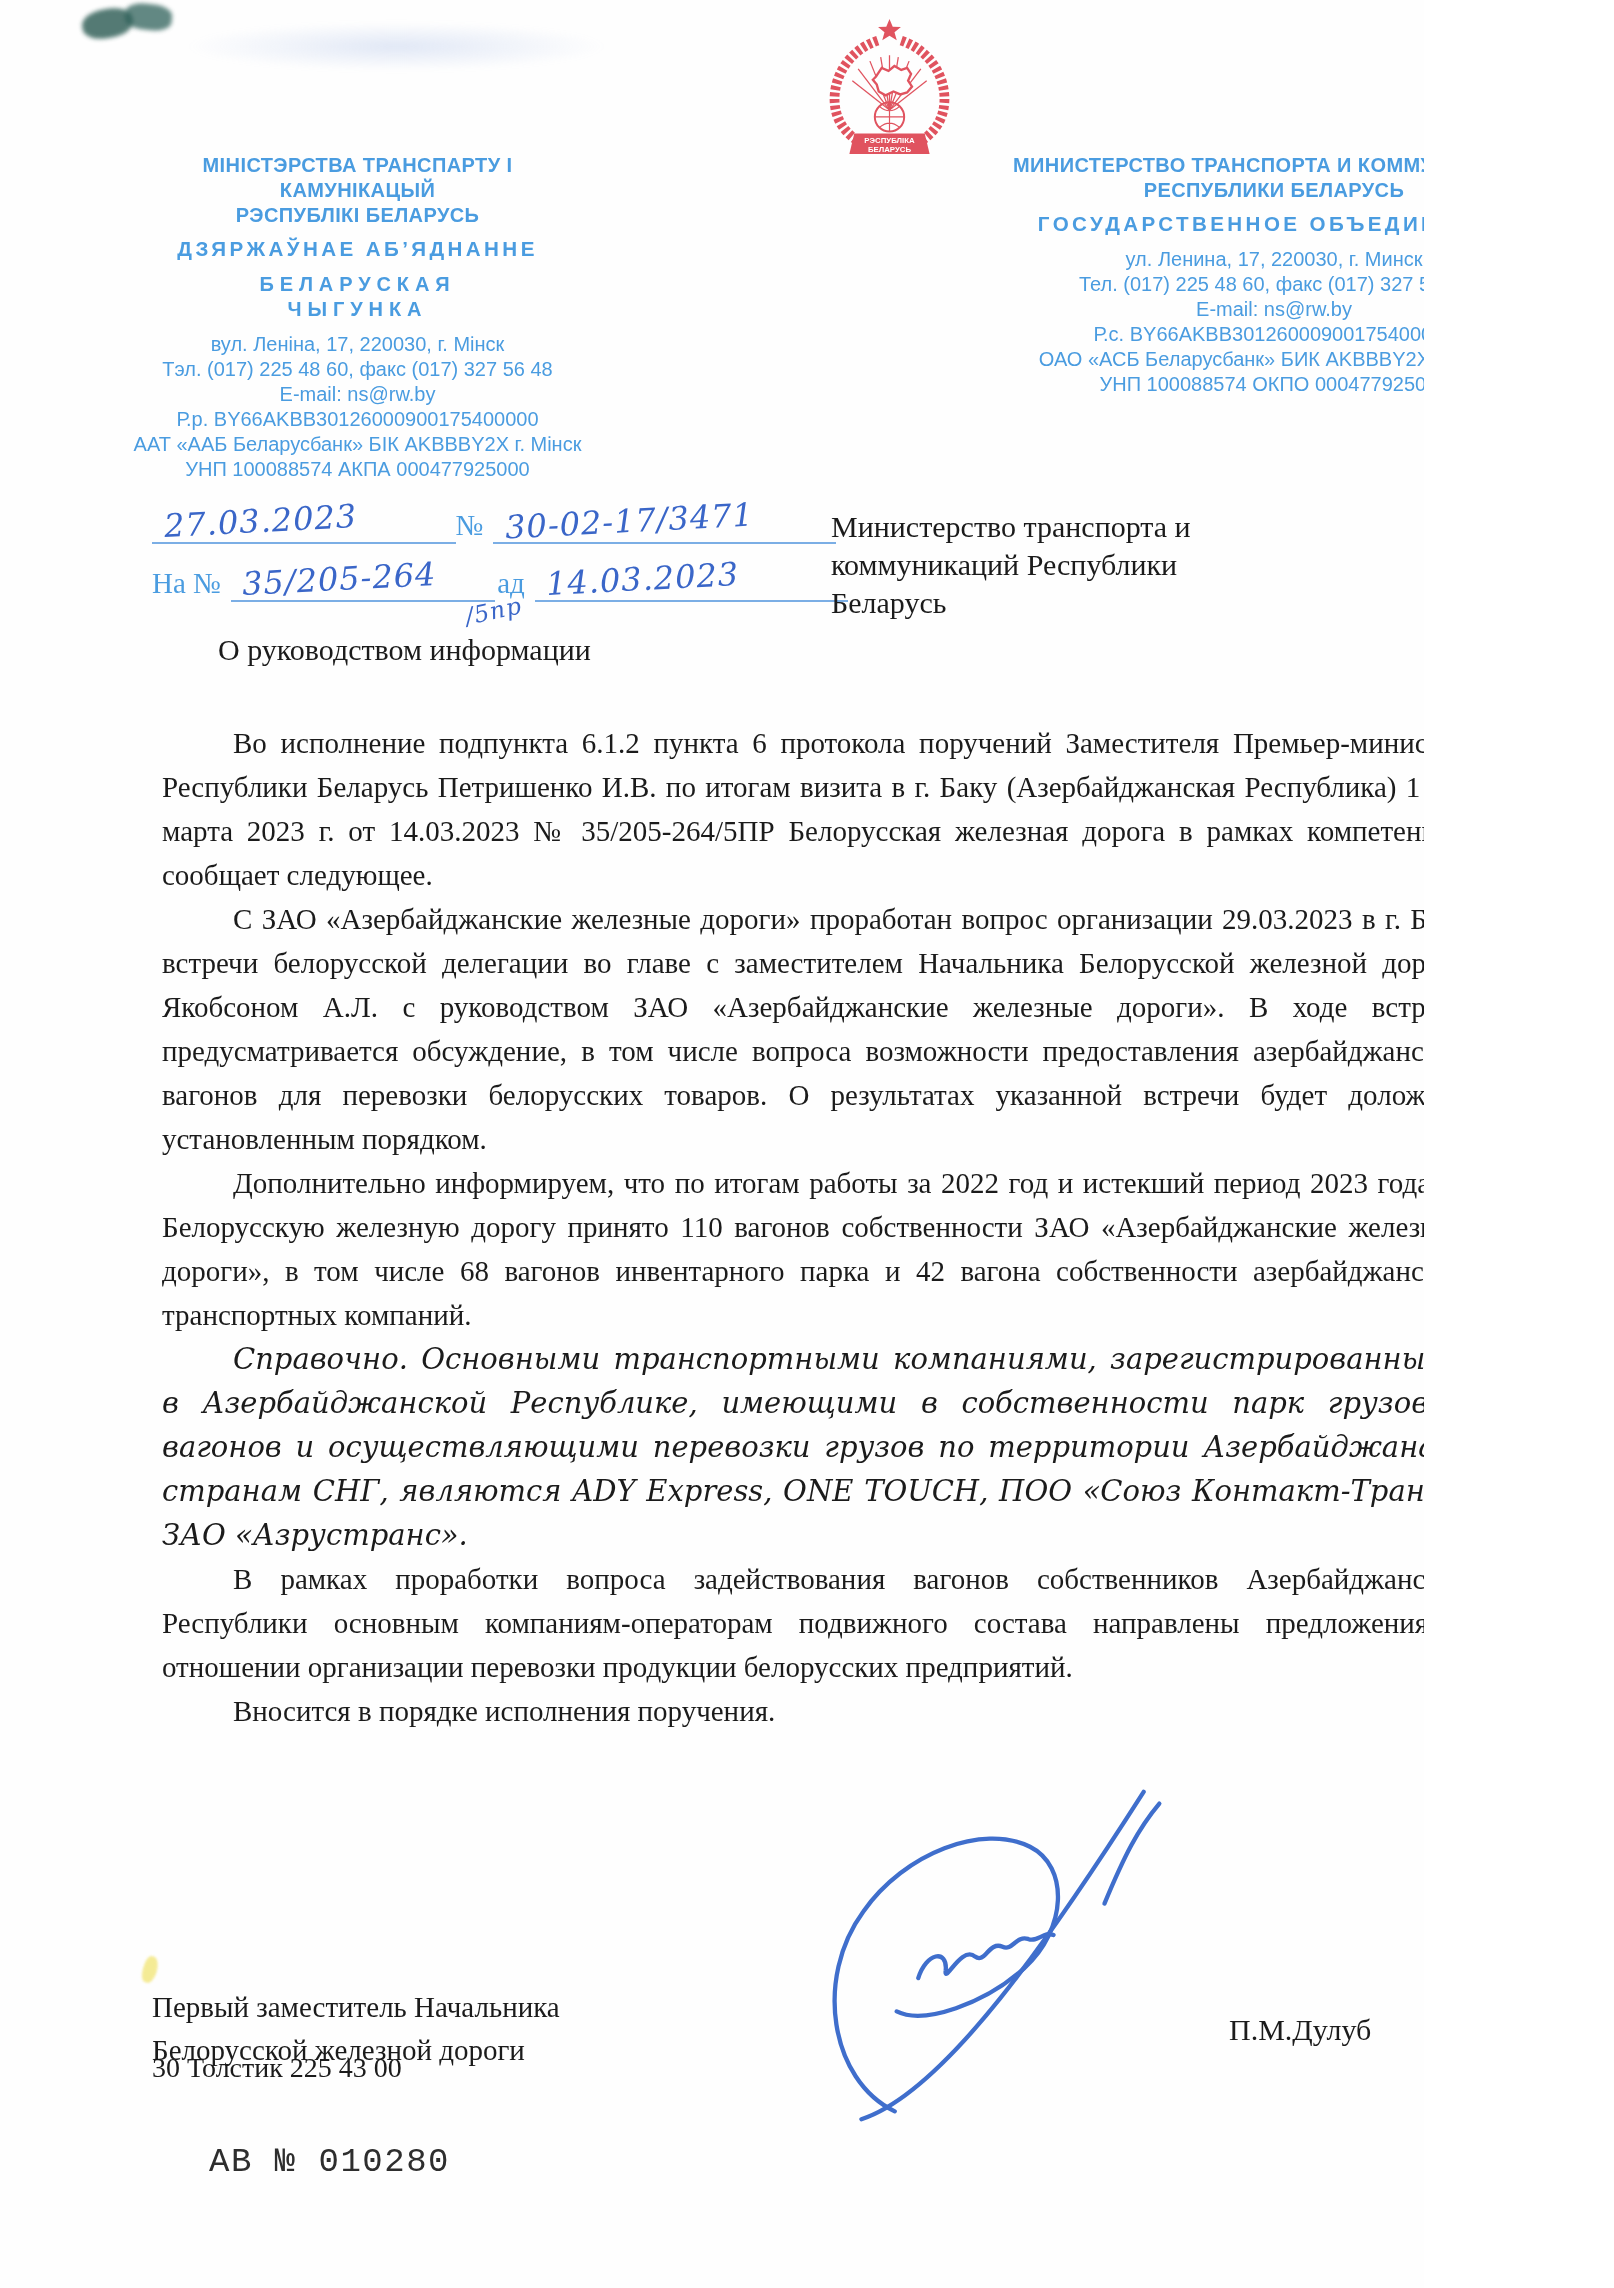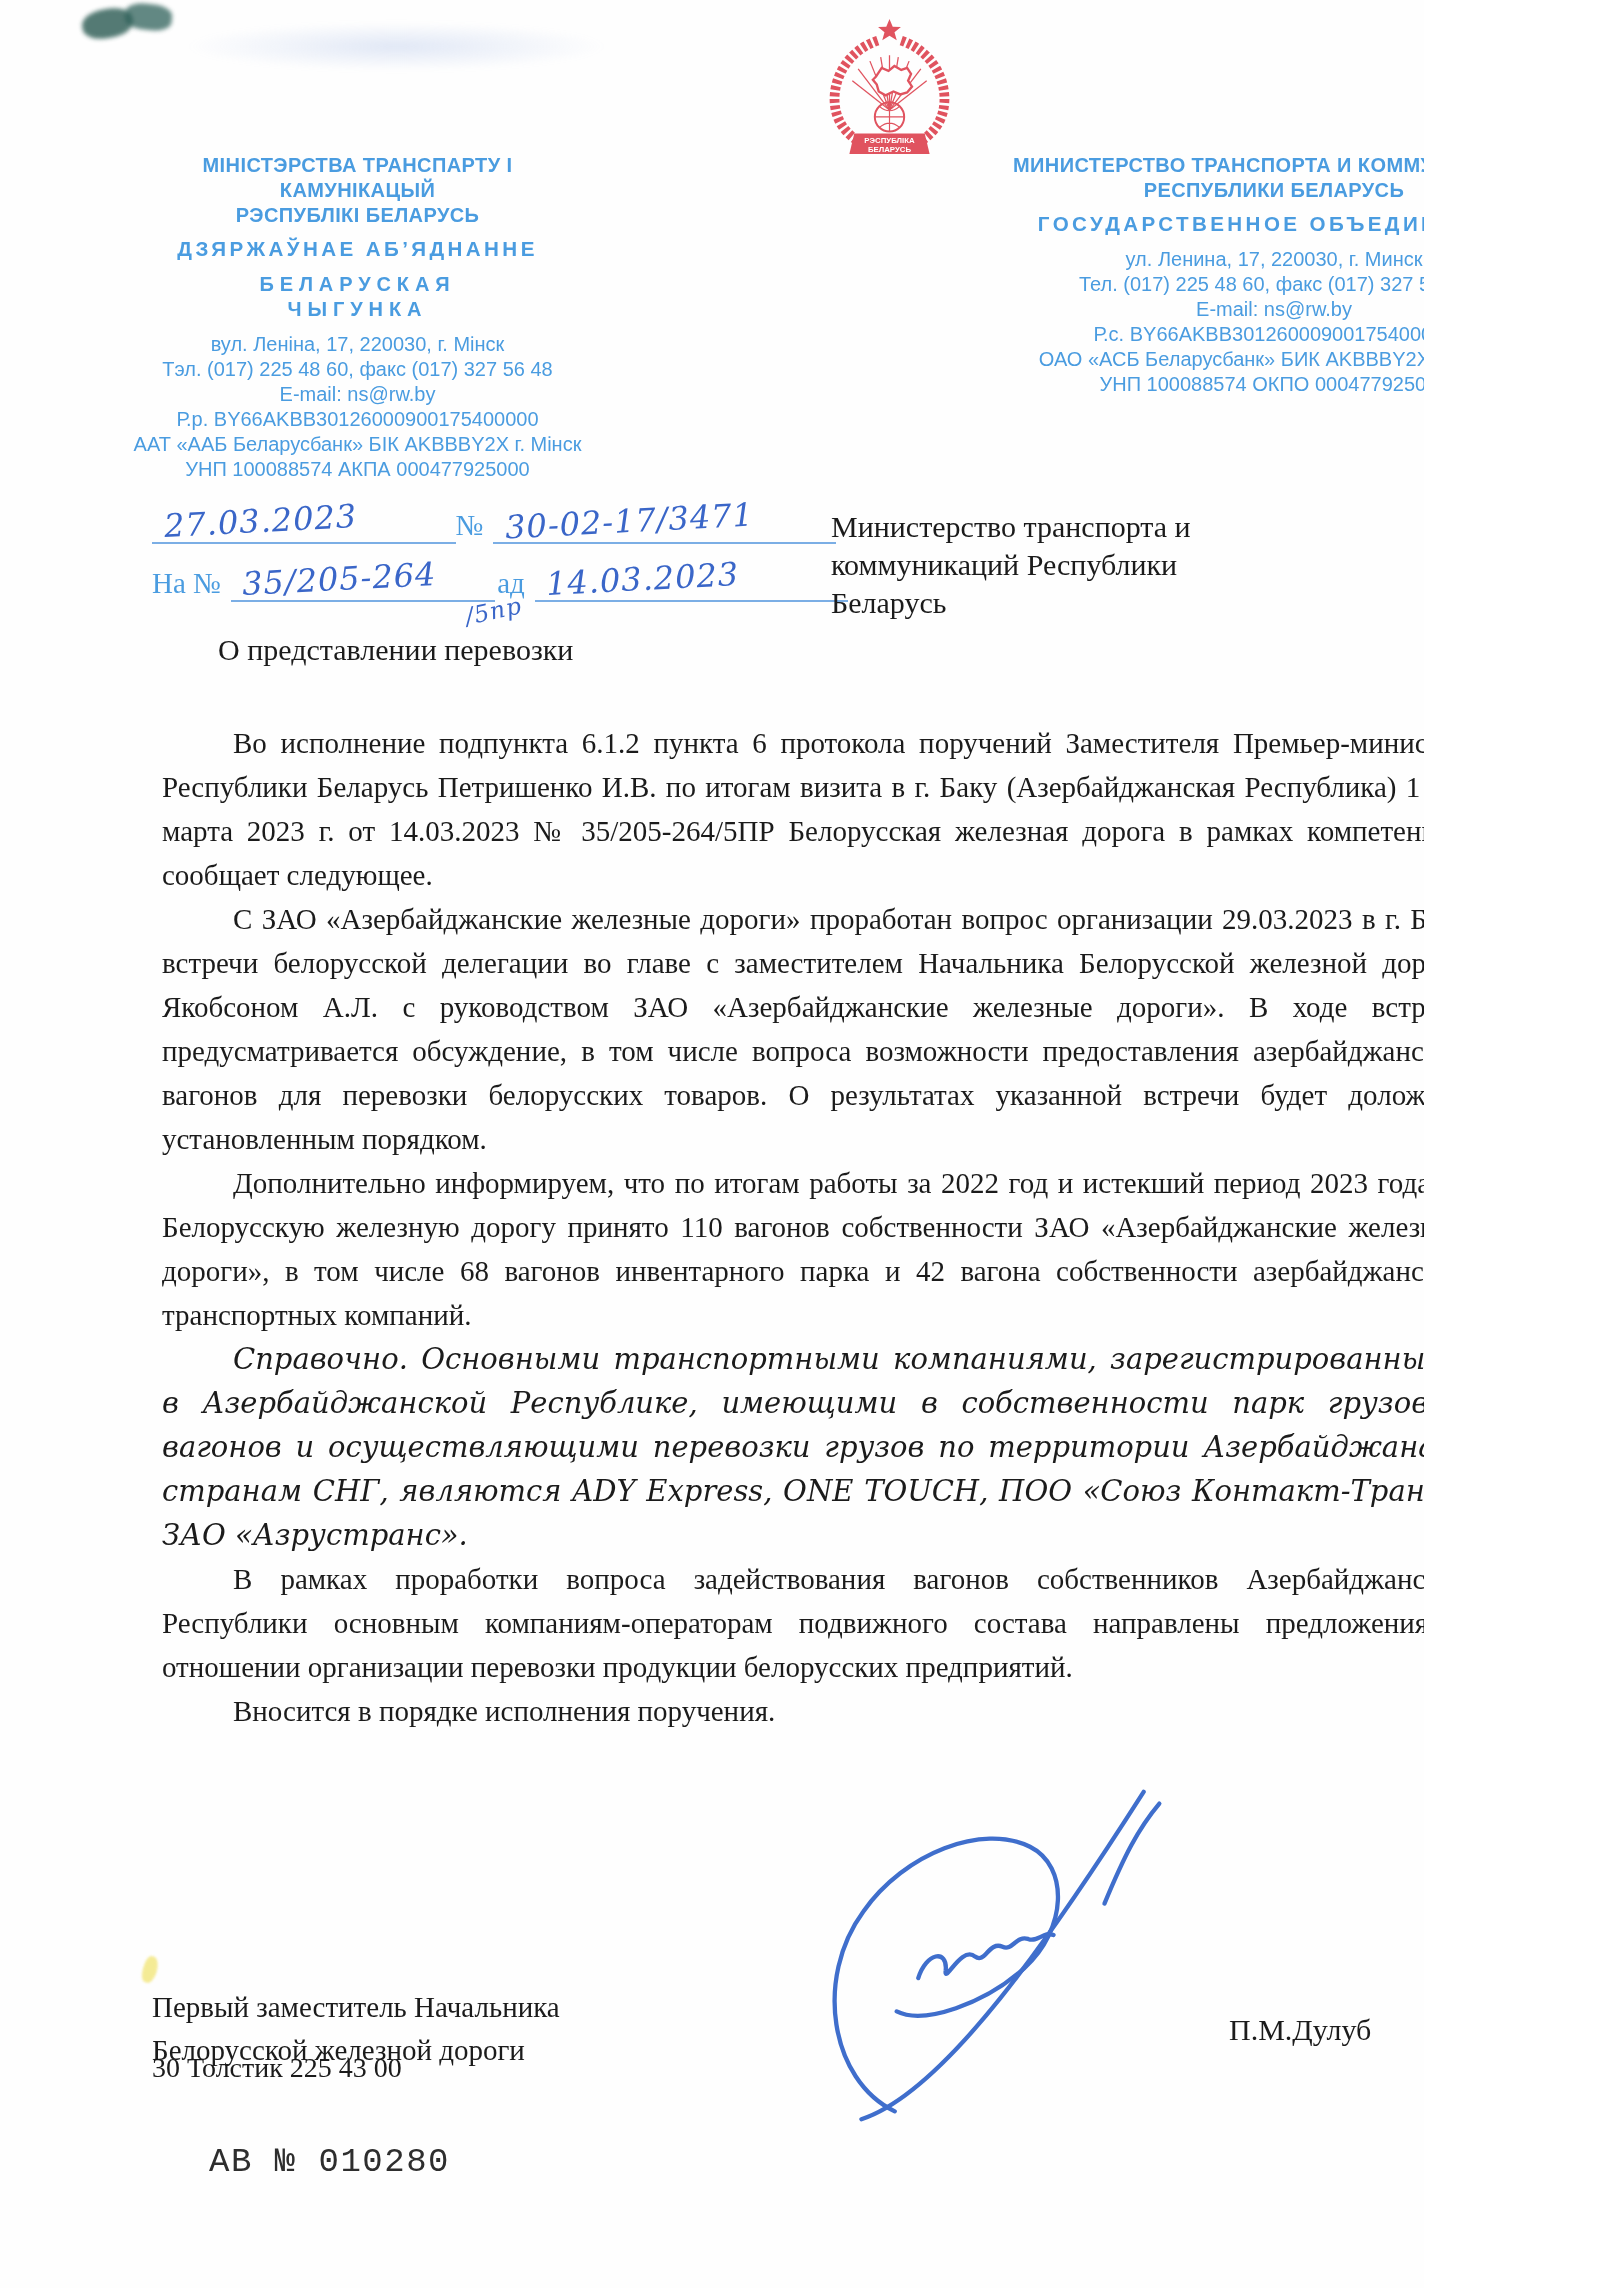--- a/index.html
+++ b/index.html
@@ -126,21 +126,21 @@
       <span class="hand hand-num2"><span class="tilt">35/205-264</span><span class="frac">/5пр</span></span>
       <span class="ref-label ad">ад</span>
       <span class="hand hand-date2"><span class="tilt">14.03.2023</span></span>
     </div>
   </div>
 
   <div class="addressee">Министерство транспорта и
 коммуникаций Республики
 Беларусь</div>
 
-  <div class="subject">О представлении перевозки</div>
+  <div class="subject">О руководством информации</div>
 
   <div class="body-text">
     <p>Во исполнение подпункта 6.1.2 пункта 6 протокола поручений Заместителя Премьер-министра Республики Беларусь Петришенко И.В. по итогам визита в г. Баку (Азербайджанская Республика) 1 – 4 марта 2023 г. от 14.03.2023 № 35/205-264/5ПР Белорусская железная дорога в рамках компетенции сообщает следующее.</p>
     <p>С ЗАО «Азербайджанские железные дороги» проработан вопрос организации 29.03.2023 в г. Баку встречи белорусской делегации во главе с заместителем Начальника Белорусской железной дороги Якобсоном А.Л. с руководством ЗАО «Азербайджанские железные дороги». В ходе встречи предусматривается обсуждение, в том числе вопроса возможности предоставления  азербайджанских вагонов для перевозки белорусских товаров. О результатах указанной встречи будет доложено установленным порядком.</p>
     <p>Дополнительно информируем, что по итогам работы за 2022 год и истекший период 2023 года на Белорусскую железную дорогу принято 110 вагонов собственности ЗАО «Азербайджанские железные дороги», в том числе 68 вагонов инвентарного парка и 42 вагона собственности азербайджанских транспортных компаний.</p>
     <p class="italic">Справочно. Основными транспортными компаниями, зарегистрированными в Азербайджанской Республике, имеющими в собственности парк грузовых вагонов и осуществляющими перевозки грузов по территории Азербайджана и странам СНГ, являются ADY Express, ONE TOUCH, ПОО «Союз Контакт-Транс», ЗАО «Азрустранс».</p>
     <p>В рамках проработки вопроса задействования вагонов собственников Азербайджанской Республики основным компаниям-операторам подвижного состава направлены предложения в отношении организации перевозки продукции белорусских предприятий.</p>
     <p>Вносится в порядке исполнения поручения.</p>
   </div>
 

